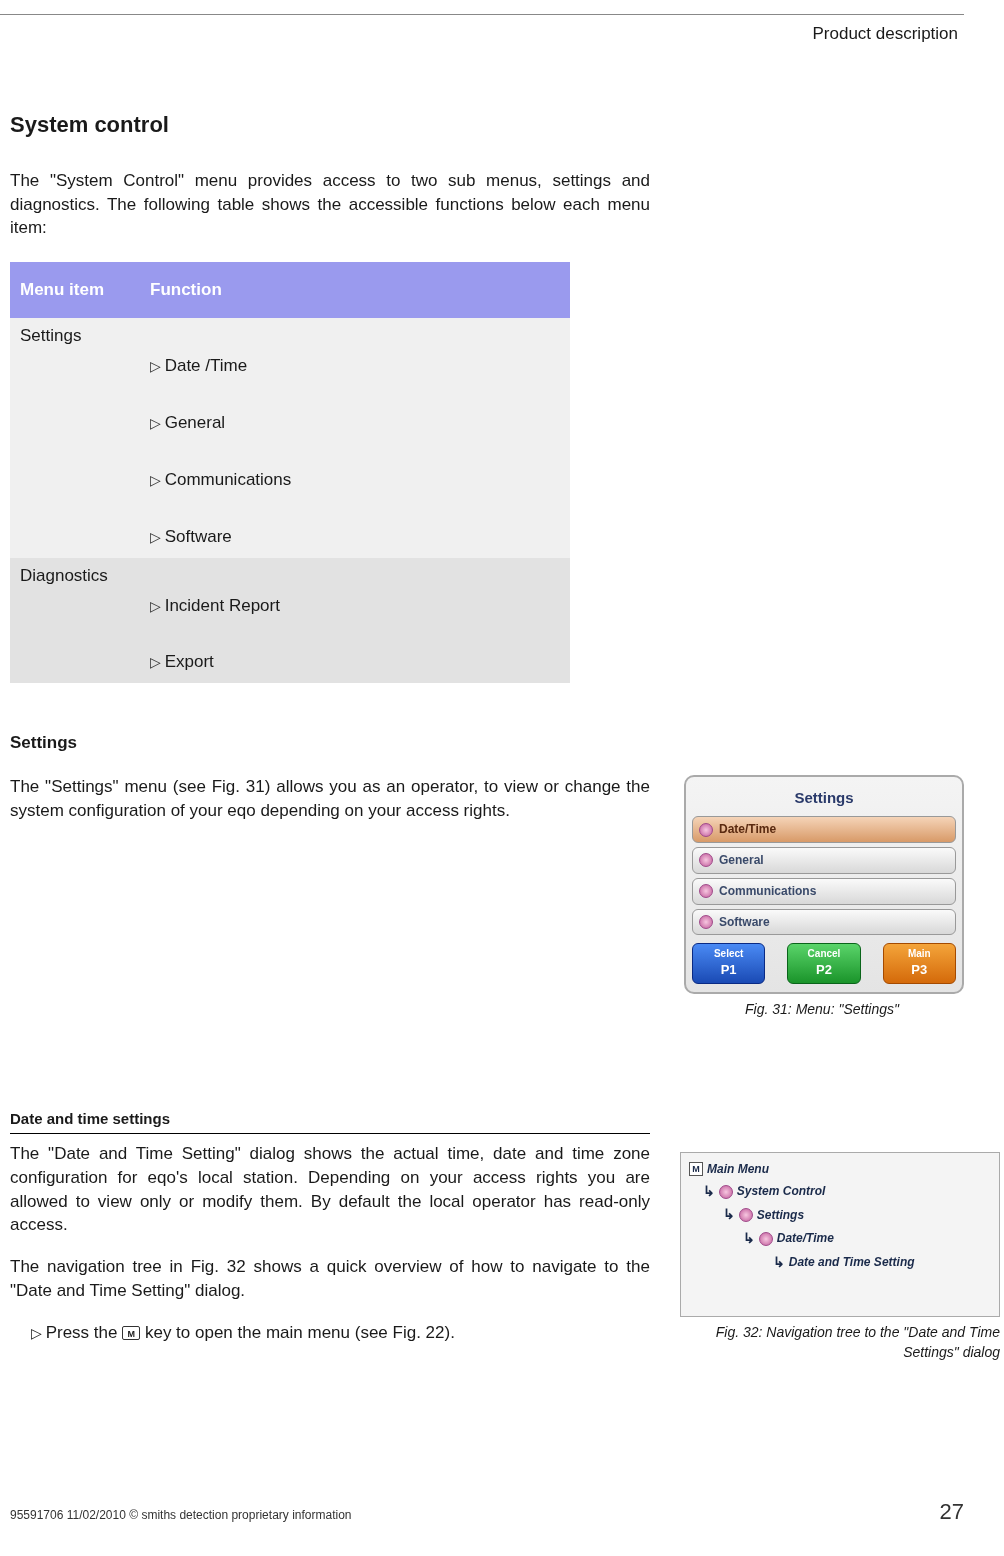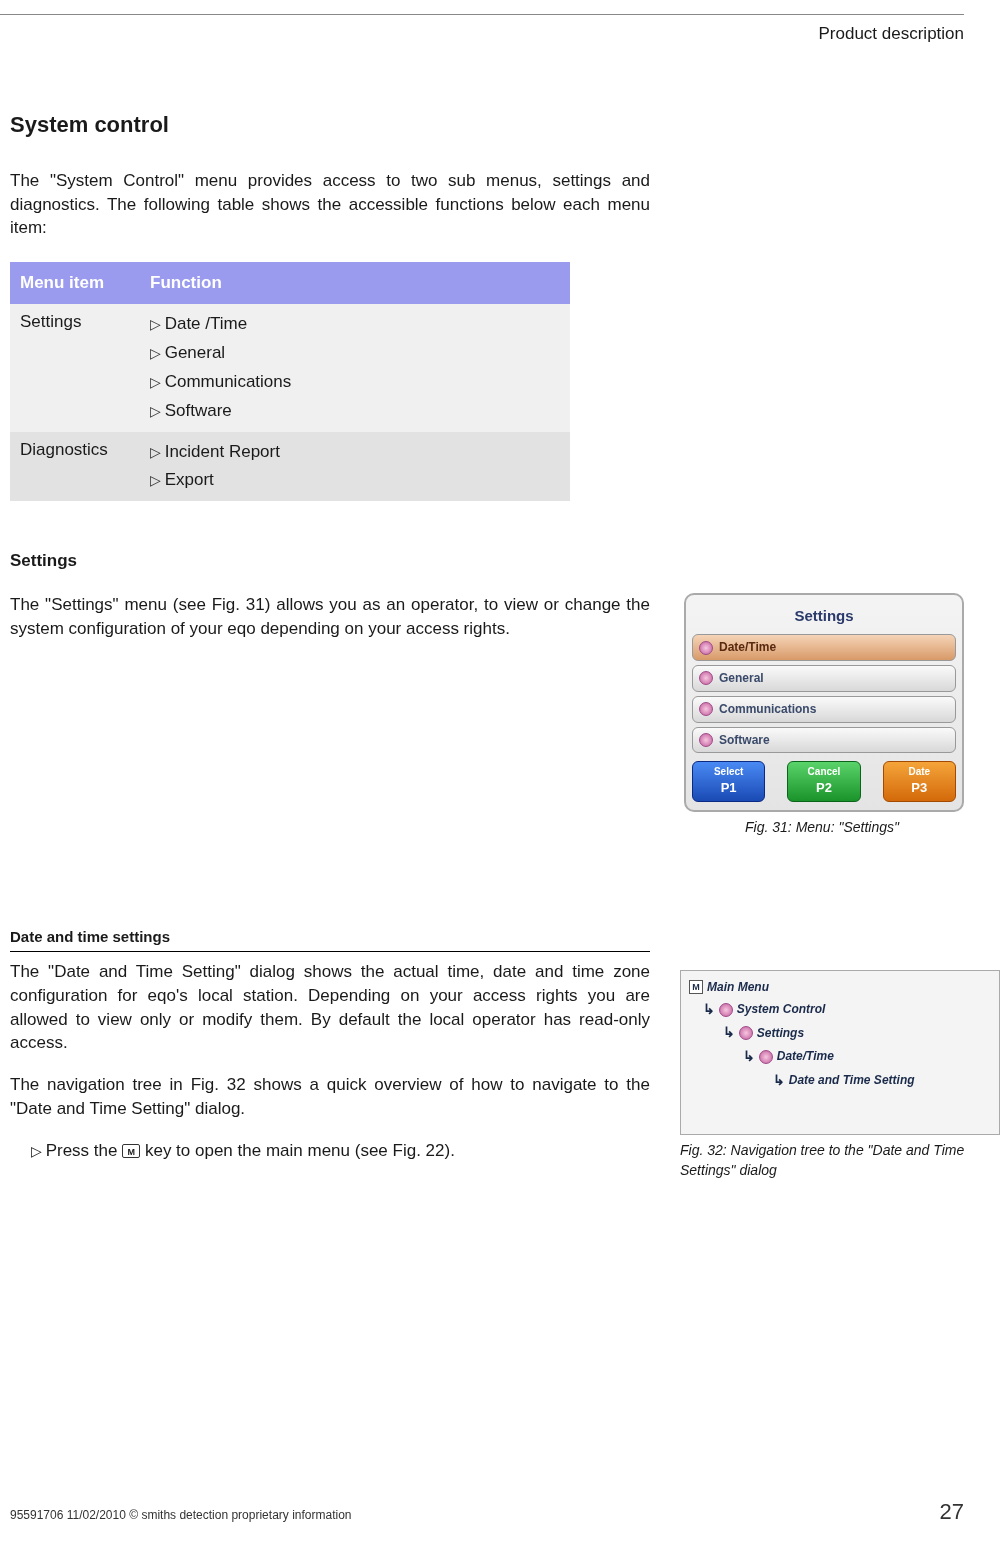--- a/index.html
+++ b/index.html
@@ -8,54 +8,54 @@
     width: 1004px;
     height: 1556px;
     background: #fff;
     position: relative;
     font-size: 17px;
     color: #1a1a1a;
     line-height: 1.4;
   }
   .top-rule { position: absolute; top: 14px; left: 0; right: 40px; border-top: 1px solid #888; }
   .header-right {
-    position: absolute; top: 22px; right: 40px;
+    position: absolute; top: 22px; right: 46px;
     font-size: 17px;
   }
   .content {
     position: absolute;
     top: 110px;
     left: 10px;
     right: 40px;
   }
   h1.sys { font-size: 22px; font-weight: bold; margin-bottom: 28px; }
   .intro { width: 640px; text-align: justify; margin-bottom: 22px; }
   table.menu {
     border-collapse: collapse;
     width: 560px;
     margin-bottom: 40px;
   }
   table.menu th {
     background: #9a9aee;
     color: #fff;
     font-weight: bold;
     text-align: left;
-    padding: 9px 10px;
+    padding: 16px 10px;
     font-size: 17px;
   }
   table.menu td {
     padding: 6px 10px;
     font-size: 17px;
     vertical-align: top;
   }
   table.menu tr.row0 td { background: #f0f0f0; }
   table.menu tr.row1 td { background: #e2e2e2; }
   table.menu td.col1 { width: 130px; }
   .fn-item::before { content: "▷  "; color: #333; font-size: 14px; }
-  .fn-item { display: block; line-height: 1.7; }
+  .fn-item { display: block; line-height: 1.7; margin-top: 28px; }
 
   h2.sub { font-size: 17px; font-weight: bold; margin-top: 48px; margin-bottom: 20px;}
   .two-col { display: flex; gap: 30px; }
   .lcol { width: 640px; text-align: justify; }
   .rcol { flex: 1; }
 
   
   .panel31 {
     width: 280px;
     border: 2px solid #aaa;
@@ -107,21 +107,21 @@
     font-weight: bold;
     font-style: italic;
     color: #1a2a4a;
     margin-left:auto;
     margin-top: 10px;
   }
   .tree-row { display:flex; align-items:center; gap:4px; margin-bottom:4px;}
   .arrow { font-style: normal; font-size: 14px;}
   .ticon { width:14px; height:14px; border:1px solid #555; display:inline-flex; align-items:center; justify-content:center; font-size:9px; font-style:normal; background:#fff;}
   .tdot { width:14px; height:14px; border-radius:50%; background: radial-gradient(#f7c7e0,#c05a9a); border:1px solid #a04a8a;}
-  .caption32 { font-style: italic; font-size: 14px; text-align:left; margin-top:6px; width:320px; margin-left:auto;}
+  .caption32 { font-style: italic; font-size: 14px; text-align:right; margin-top:6px; width:320px; margin-left:auto;}
 
   .footer {
     position:absolute; bottom: 28px; left: 10px; right: 40px;
     display:flex; justify-content:space-between; align-items: baseline;
     font-size: 12px; color:#333;text-align:right;
   }
   .footer .page { font-size: 22px; }
 </style>
 </head>
 <body>
@@ -186,21 +186,21 @@
         <div class="btnrow">
           <div class="pbtn blue">
             <span>Select</span>
             <span class="big">P1</span>
           </div>
           <div class="pbtn green">
             <span>Cancel</span>
             <span class="big">P2</span>
           </div>
           <div class="pbtn orange">
-            <span>Date</span>
+            <span>Main</span>
             <span class="big">P3</span>
           </div>
         </div>
       </div>
       <div class="caption">Fig. 31: Menu: "Settings"</div>
     </div>
   </div>
 
   <h3 class="mini">Date and time settings</h3>
   <div class="mini-rule"></div>

